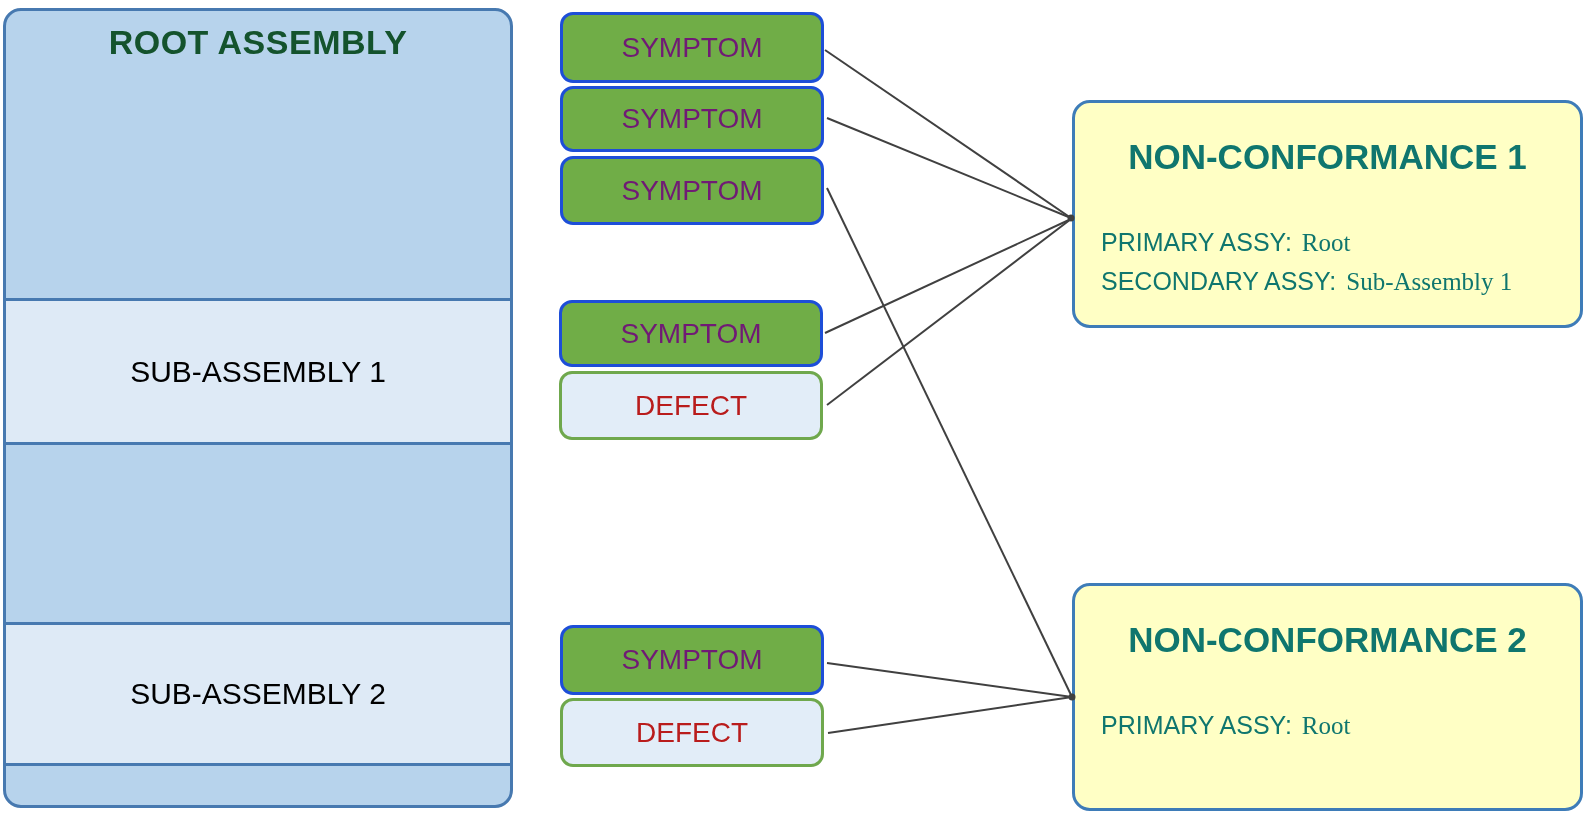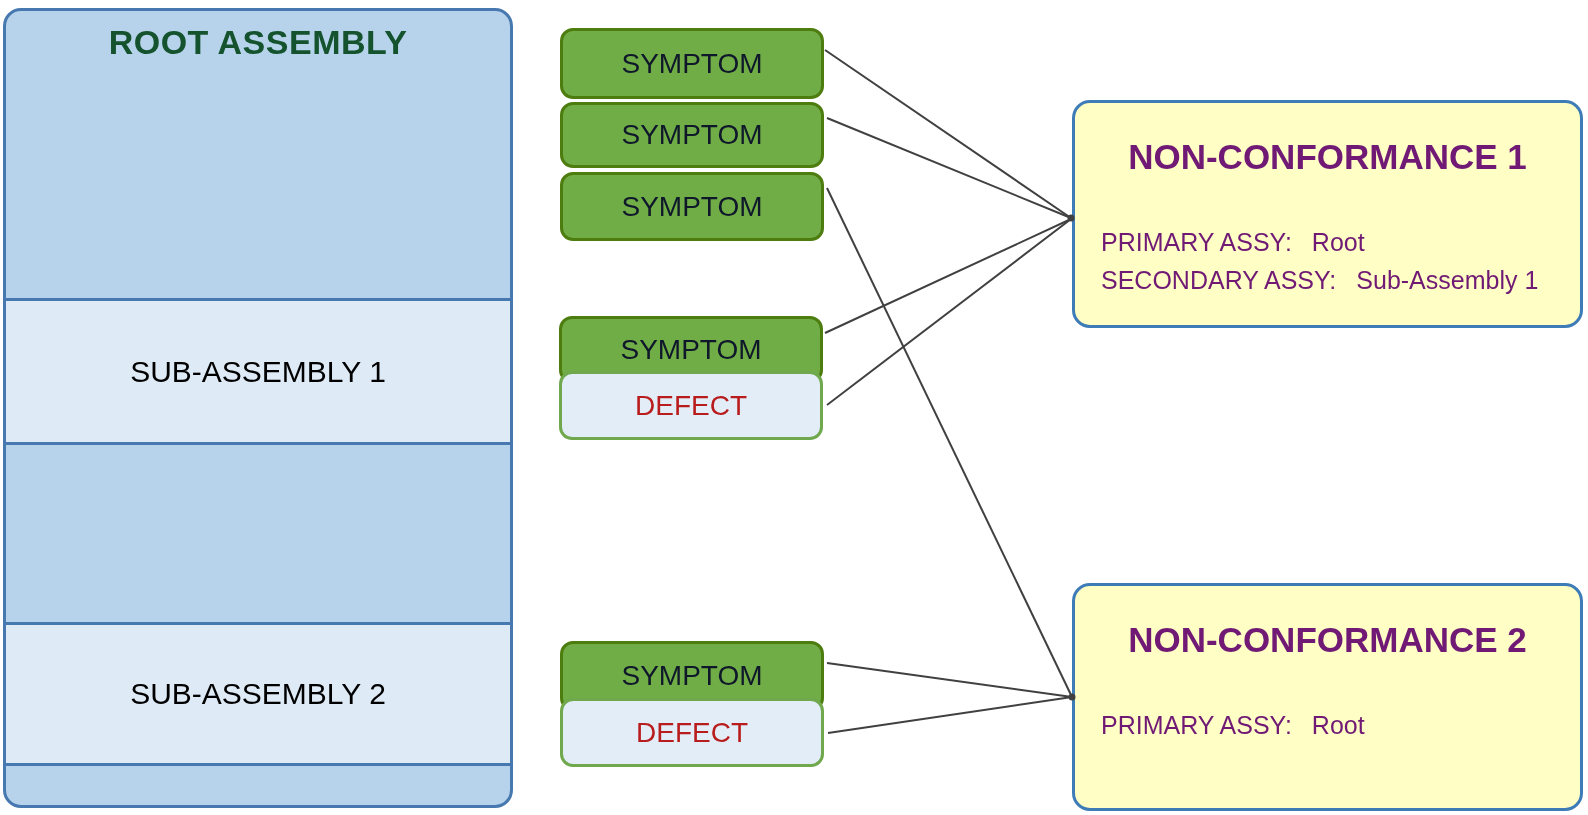--- a/index.html
+++ b/index.html
@@ -52,23 +52,22 @@
     width: 264px;
     border-radius: 13px;
     box-sizing: border-box;
     display: flex;
     align-items: center;
     justify-content: center;
     font-size: 28px;
   }
   .symptom {
     background: #70AD47;
-    border: 3px solid #4d7c0f;
-    color: #0f172a;
-    margin-top: 16px;
+    border: 3px solid #1d4ed8;
+    color: #701a75;
   }
   .defect {
     background: #E2EDF8;
     border: 3px solid #6FA84D;
     color: #b91c1c;
   }
   .n-s1 { left: 560px; top: 12px;  height: 71px; }
   .n-s2 { left: 560px; top: 86px;  height: 66px; }
   .n-s3 { left: 560px; top: 156px; height: 69px; }
   .n-s4 { left: 559px; top: 300px; height: 67px; }
@@ -79,38 +78,38 @@
   
   .nc-box {
     position: absolute;
     left: 1072px;
     width: 511px;
     height: 228px;
     background: #FFFFC5;
     border: 3px solid #3E7CB8;
     border-radius: 18px;
     box-sizing: border-box;
-    color: #701a75;
+    color: #0f766e;
   }
   .nc-1 { top: 100px; }
   .nc-2 { top: 583px; }
   .nc-title {
     margin-top: 34px;
     text-align: center;
     font-size: 35px;
     font-weight: bold;
     white-space: nowrap;
   }
   .nc-body {
     margin: 46px 0 0 26px;
     font-size: 25px;
     line-height: 38px;
   }
   .nc-field { white-space: nowrap; }
-  .nc-field .val { margin-left: 20px; }
+  .nc-field .val { margin-left: 10px; font-family: Liberation Serif, serif; }
 
   
   .lines-svg {
     position: absolute;
     left: 0; top: 0;
     width: 1588px; height: 815px;
     pointer-events: none;
   }
   .lines-svg line { stroke: #404040; stroke-width: 2; }
   .lines-svg circle { fill: #404040; }

